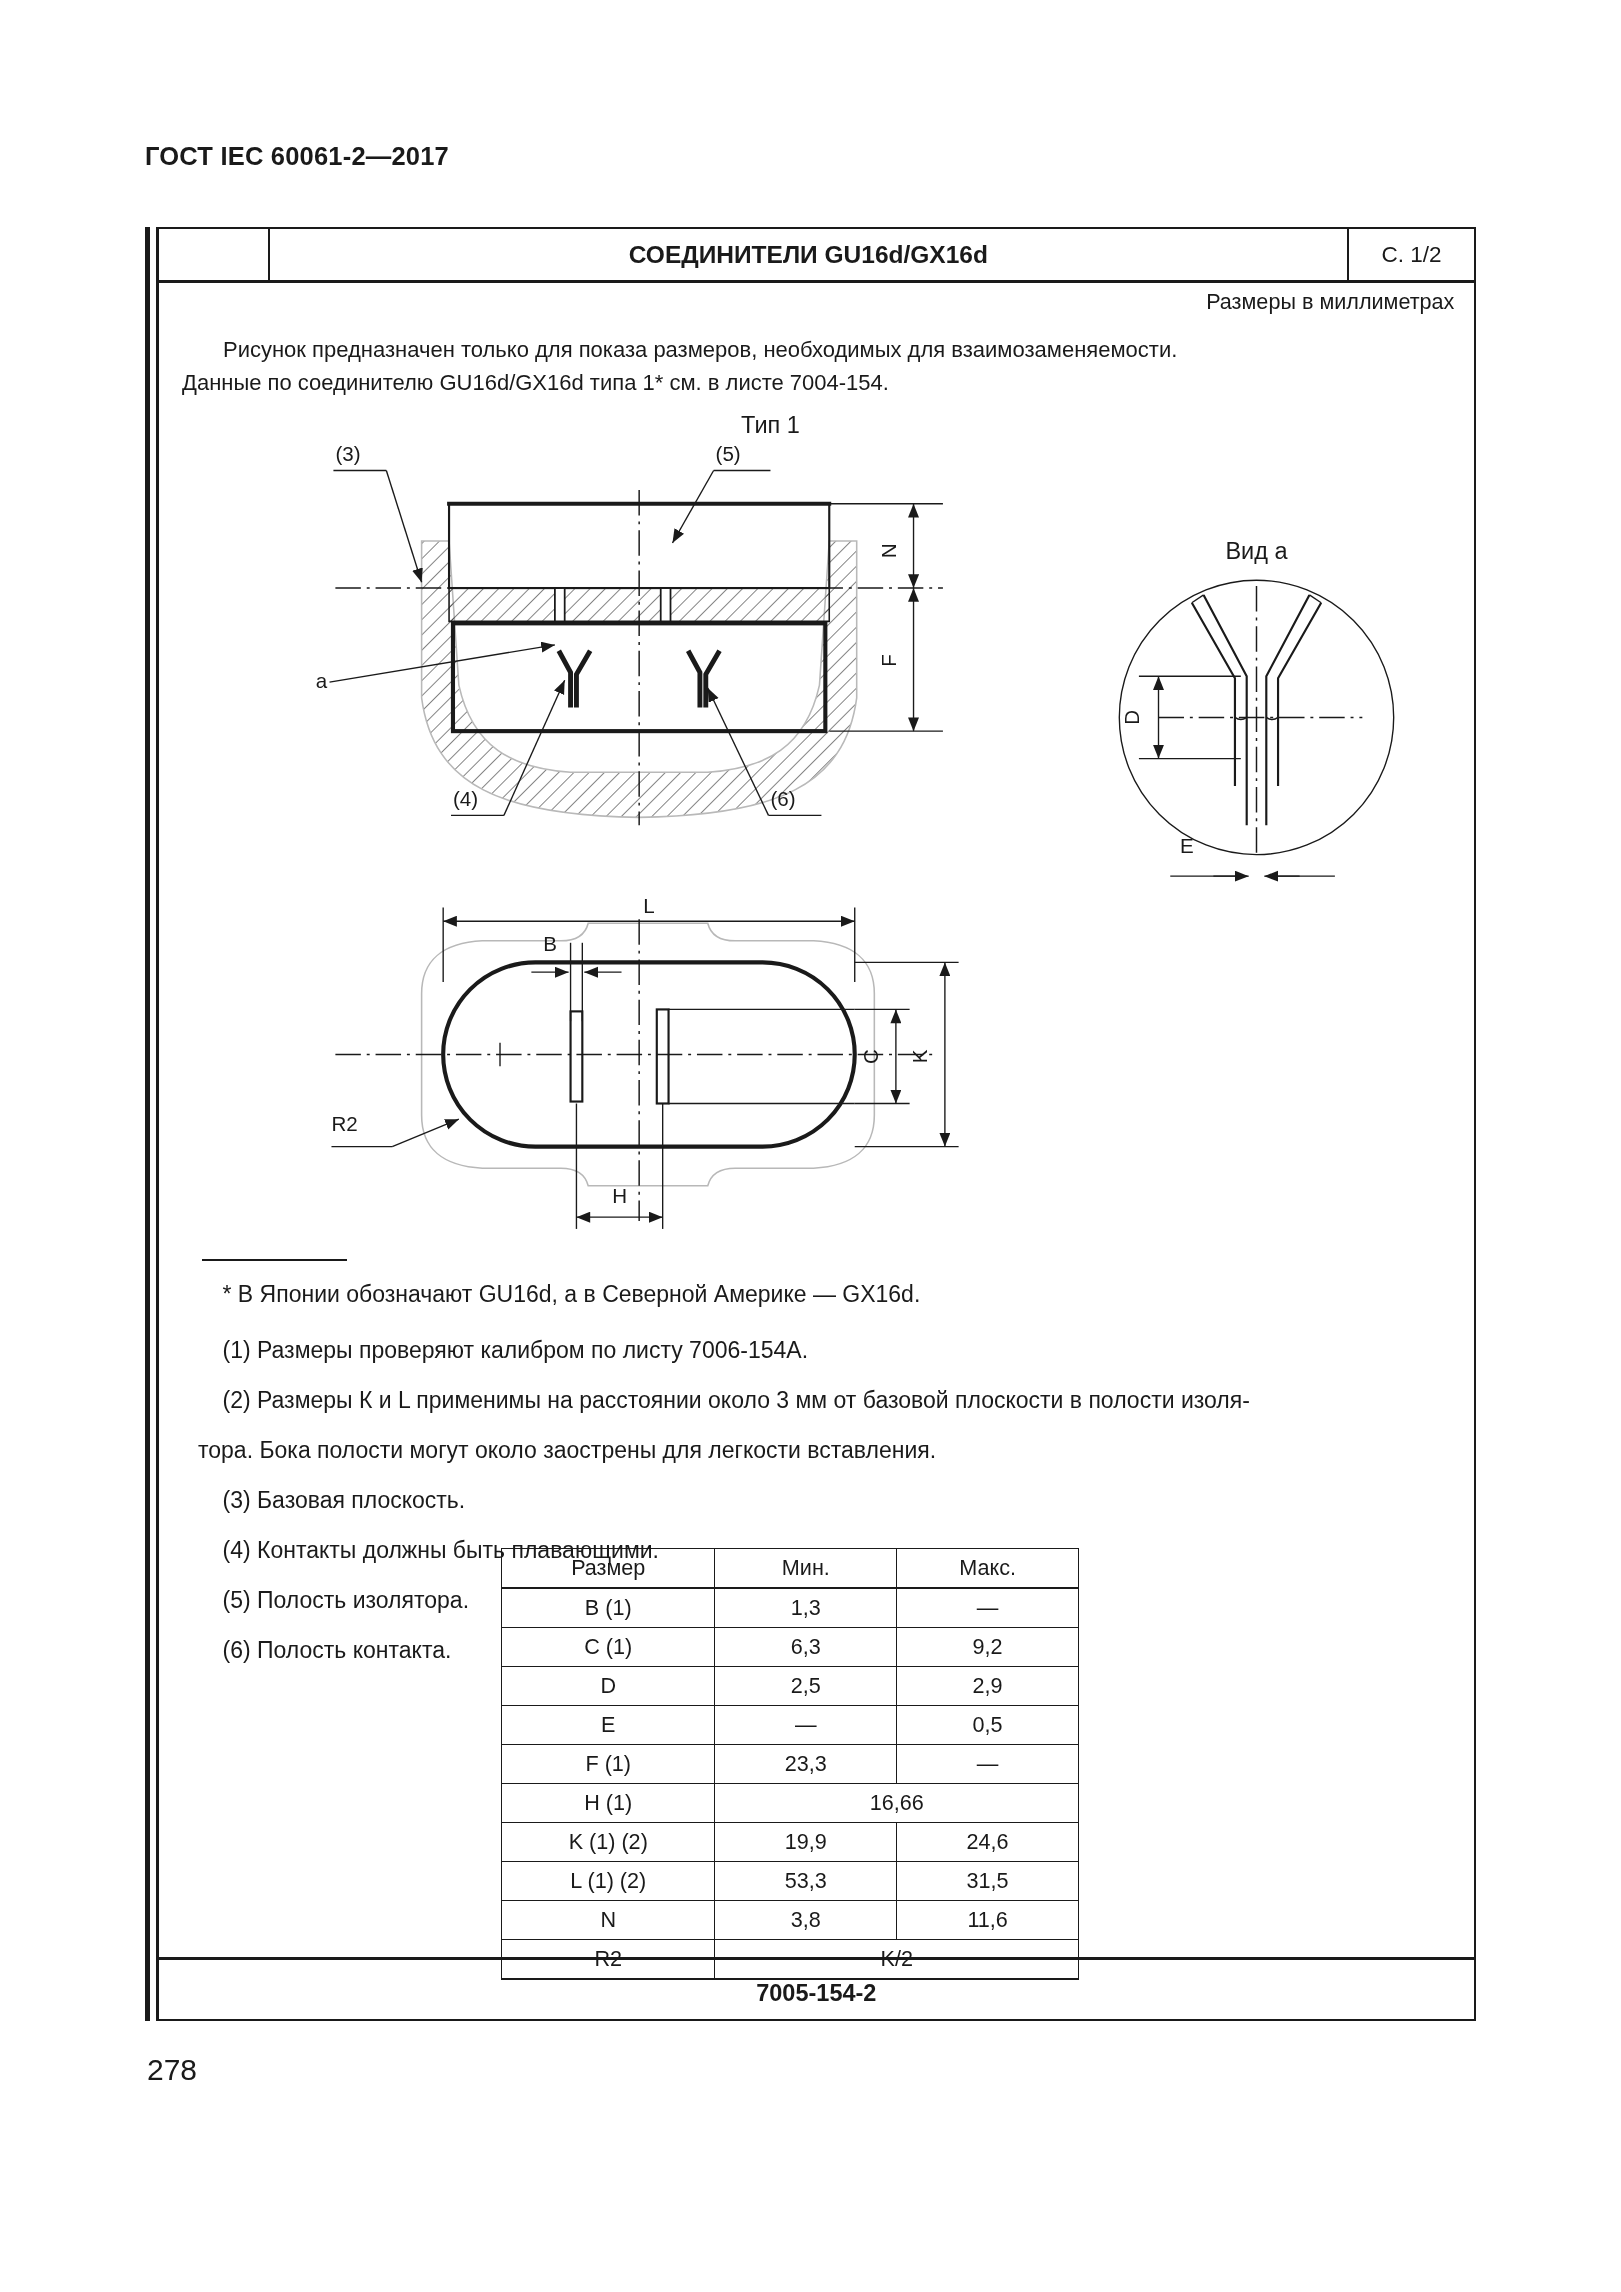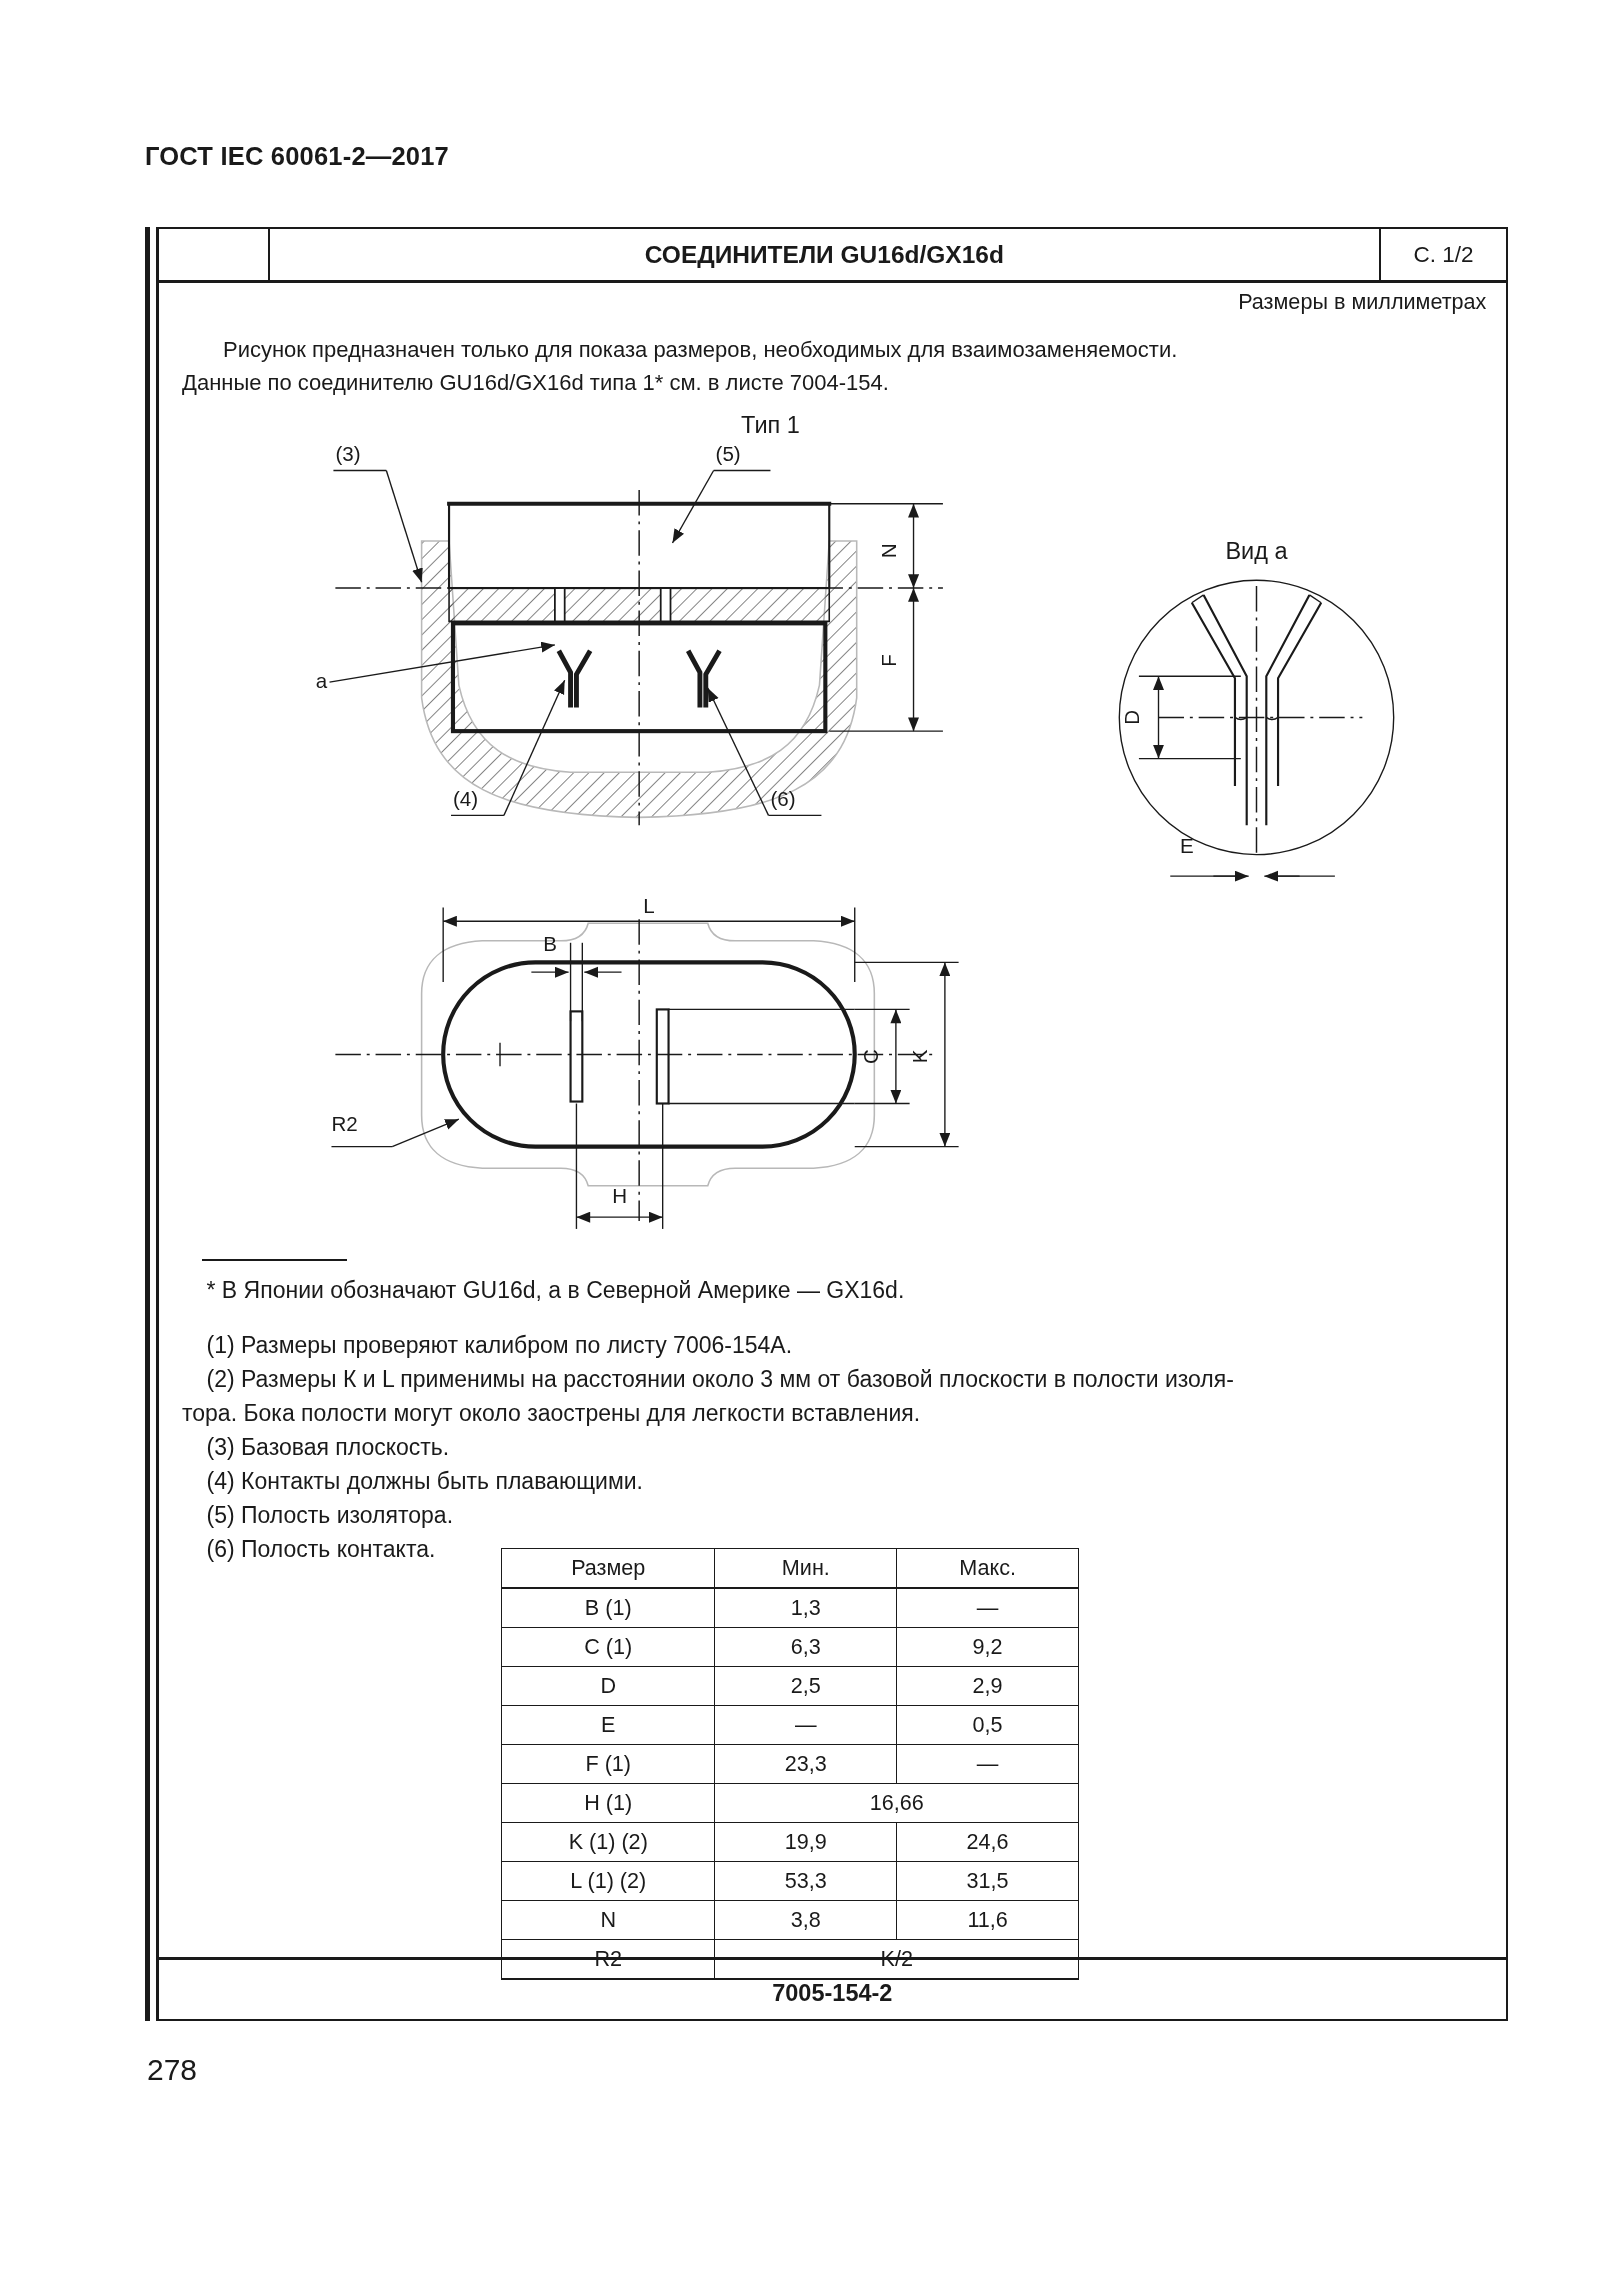--- a/index.html
+++ b/index.html
@@ -26,21 +26,20 @@
     letter-spacing: 0.2px;
   }
 
   
   .frame {
     position: absolute;
     left: 145px;
     top: 227px;
     width: 1331px;
     height: 1794px;
-    padding-left: 32px;
   }
   .frame-bar-outer {
     position: absolute;
     left: 0; top: 0;
     width: 4.9px; height: 100%;
     background: #1a1a1a;
   }
   .frame-bar-inner {
     position: absolute;
     left: 10.8px; top: 0;
@@ -146,21 +145,21 @@
     width: 1264px;
     font-size: 23px;
     line-height: 34px;
   }
   .footnote-rule {
     width: 145px;
     height: 2px;
     background: #1a1a1a;
     margin: 0 0 11.8px 19.6px;
   }
-  .notes p { margin: 0; }
+  .notes p { margin: 16px; }
   .notes .indent { text-indent: 24.5px; }
   .star-note { text-indent: 24.5px; margin-bottom: 21.6px !important; }
 
   
   .dim-table-wrap {
     position: absolute;
     left: 356px;
     top: 1321px;
     width: 578px;
   }

